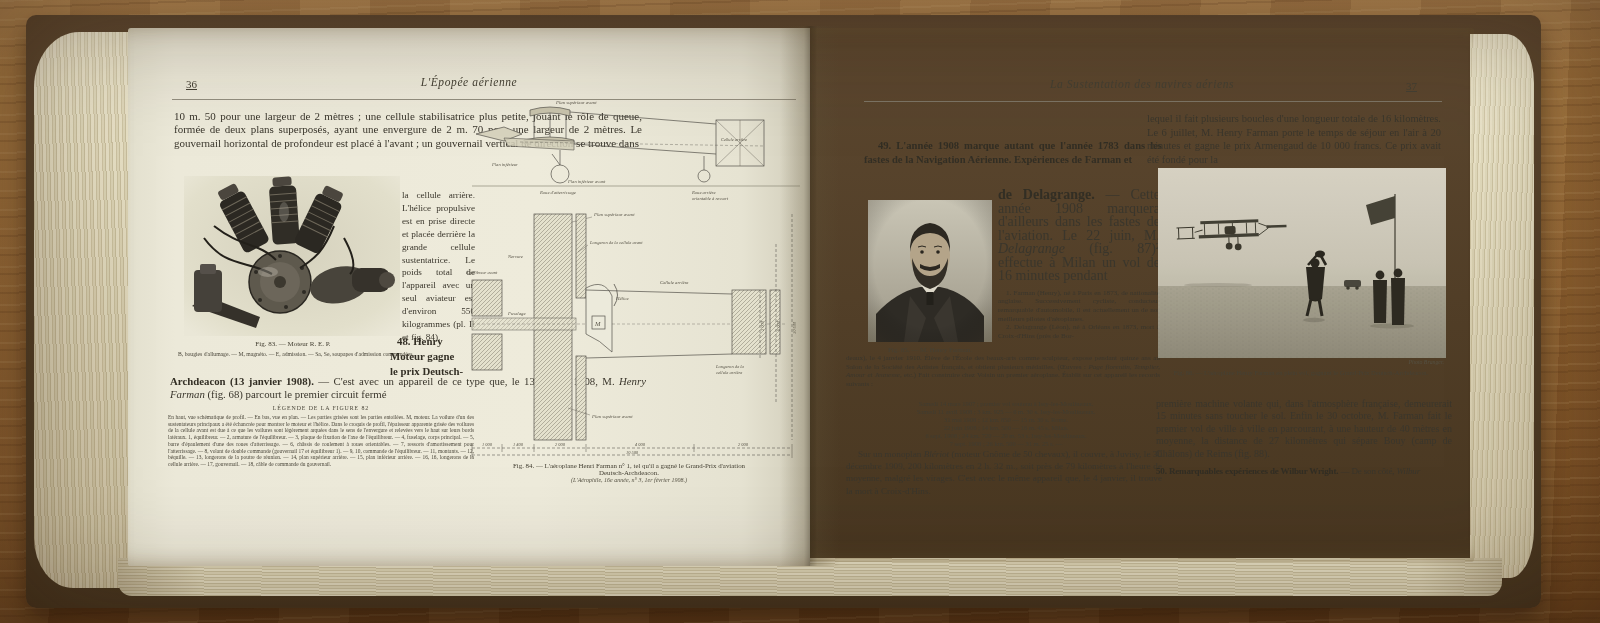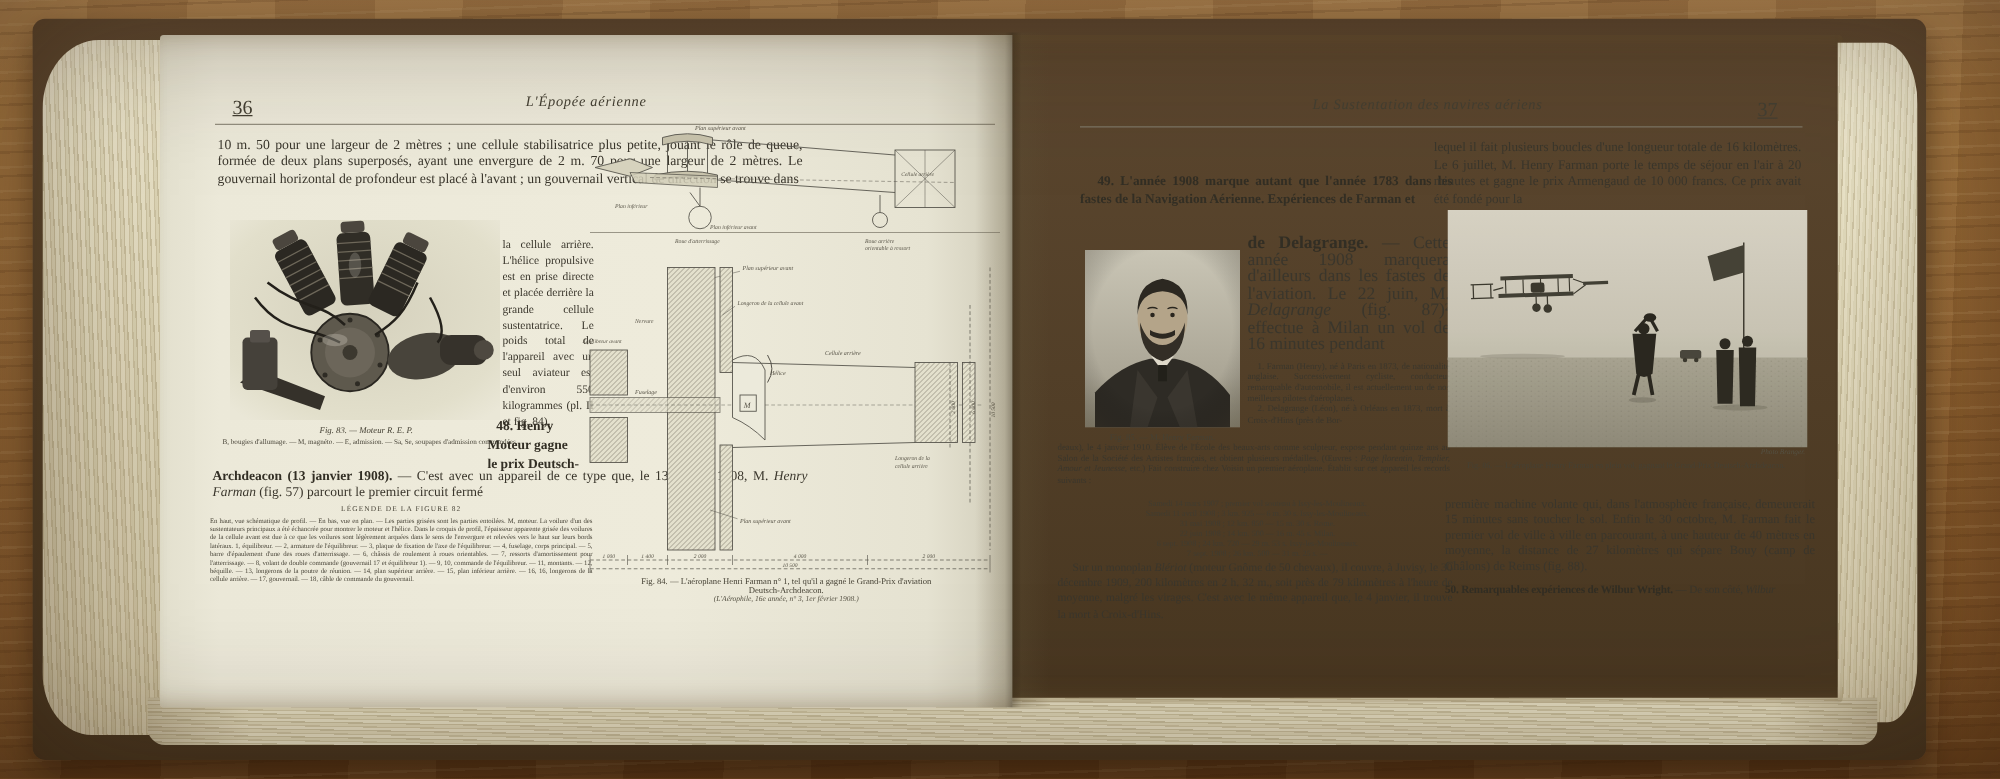--- a/index.html
+++ b/index.html
@@ -29,21 +29,21 @@
     background:linear-gradient(90deg,#cbc7b4 0,#e5e2d1 5%,#efecdc 28%,#edead b 70%,#e9e6d5 100%),#edeadb;
     box-shadow:inset 0 14px 18px -14px rgba(120,100,60,.35), inset 0 -16px 18px -14px rgba(120,100,60,.4);}
   .gutter{position:absolute;left:780px;top:26px;width:60px;height:540px;pointer-events:none;
     background:linear-gradient(90deg,rgba(90,78,52,0) 0,rgba(95,82,55,.28) 40%,rgba(62,52,33,.45) 50%,rgba(95,82,55,.26) 62%,rgba(90,78,52,0) 100%);}
   .abs{position:absolute;}
   .ital{font-style:italic;}
   .bold{font-weight:bold;color:#322e24;}
   .just{text-align:justify;}
   .ctr{text-align:center;}
   .runtitle{font-style:italic;font-size:11.5px;letter-spacing:.6px;color:#444033;}
-  .pnum{font-size:16px;color:#444033;text-decoration:underline;}
+  .pnum{font-size:11px;color:#444033;text-decoration:underline;}
   .rule{height:1px;background:#837e6e;opacity:.85;}
   .body-txt{font-size:11px;line-height:13.3px;}
   .small-cap{font-size:5.9px;letter-spacing:.9px;color:#4a463a;}
   .tiny{font-size:5.4px;line-height:6.7px;color:#4a463a;}
   .fn{font-size:7.1px;line-height:8.7px;}
   .fn p{margin:0;text-indent:8px;}
   .cap7{font-size:7px;color:#454134;}
   .cap66{font-size:6.6px;color:#454134;}
   .rec{font-size:6.5px;line-height:7.9px;color:#403c30;}
   svg text{font-family:"Liberation Serif","DejaVu Serif",serif;font-style:italic;fill:#575347;}
@@ -131,33 +131,33 @@
           <path d="M20,62 C42,92 62,84 88,98"></path>
           <path d="M30,50 C58,72 74,66 92,84"></path>
           <path d="M150,50 C140,74 132,82 116,92"></path>
           <path d="M160,62 C170,80 172,92 166,98"></path>
         </g>
         <ellipse cx="84" cy="96" rx="10" ry="5" fill="#efece0" opacity=".25"></ellipse>
         <ellipse cx="100" cy="36" rx="5" ry="10" fill="#efece0" opacity=".2"></ellipse>
       </g>
     </svg>
 
-    <div class="abs cap7 ctr" style="left:40px;top:312px;width:250px;font-style:italic;">Fig. 83. — Moteur R. E. P.</div>
+    <div class="abs cap7 ctr" style="left:40px;top:312px;width:250px;">Fig. 83. — Moteur R. E. P.</div>
     <div class="abs tiny ctr" style="left:20px;top:323px;width:296px;font-size:5.7px;">B, bougies d'allumage. — M, magnéto. — E, admission. — Sa, Se, soupapes d'admission commandées.</div>
 
     <div class="abs just" style="left:274px;top:161px;width:73px;font-size:9.2px;line-height:12.9px;">la cellule arrière. L'hélice propulsive est en prise directe et placée derrière la grande cellule sustentatrice. Le poids total de l'appareil avec un seul aviateur est d'environ 550 kilogrammes (pl. II et fig. 84).</div>
 
     <div class="abs bold" style="left:262px;top:306px;width:88px;font-size:10.8px;line-height:14.8px;">
       <div style="padding-left:7px;">48. Henry</div>
       <div>Moteur gagne</div>
       <div>le prix Deutsch-</div>
     </div>
 
     <div class="abs just" style="left:42px;top:347px;width:476px;font-size:10.8px;line-height:13.2px;">
-      <span class="bold">Archdeacon (13 janvier 1908).</span><span> — C'est avec un appareil de ce type que, le 13 janvier 1908, M. </span><span class="ital">Henry Farman</span><span> (fig. 57) parcourt le premier circuit fermé</span>
+      <span class="bold">Archdeacon (13 janvier 1908).</span><span> — C'est avec un appareil de ce type que, le 13 janvier 1908, M. </span><span class="ital">Henry Farman</span><span> (fig. 68) parcourt le premier circuit fermé</span>
     </div>
 
     <div class="abs" style="left:40px;top:377px;width:306px;">
       <div class="small-cap ctr">LÉGENDE DE LA FIGURE 82</div>
       <div class="tiny just" style="margin-top:3px;">En haut, vue schématique de profil. — En bas, vue en plan. — Les parties grisées sont les parties entoilées. M, moteur. La voilure d'un des sustentateurs principaux a été échancrée pour montrer le moteur et l'hélice. Dans le croquis de profil, l'épaisseur apparente grisée des voilures de la cellule avant est due à ce que les voilures sont légèrement arquées dans le sens de l'envergure et relevées vers le haut sur leurs bords latéraux. 1, équilibreur. — 2, armature de l'équilibreur. — 3, plaque de fixation de l'axe de l'équilibreur. — 4, fuselage, corps principal. — 5, barre d'épaulement d'une des roues d'atterrissage. — 6, châssis de roulement à roues orientables. — 7, ressorts d'amortissement pour l'atterrissage. — 8, volant de double commande (gouvernail 17 et équilibreur 1). — 9, 10, commande de l'équilibreur. — 11, montants. — 12, béquille. — 13, longerons de la poutre de réunion. — 14, plan supérieur arrière. — 15, plan inférieur arrière. — 16, 16, longerons de la cellule arrière. — 17, gouvernail. — 18, câble de commande du gouvernail.</div>
     </div>
 
     <svg class="abs" style="left:336px;top:66px;" width="348" height="366" viewBox="0 0 348 366">
       <defs>
         <pattern id="hatch" patternUnits="userSpaceOnUse" width="4" height="4">

